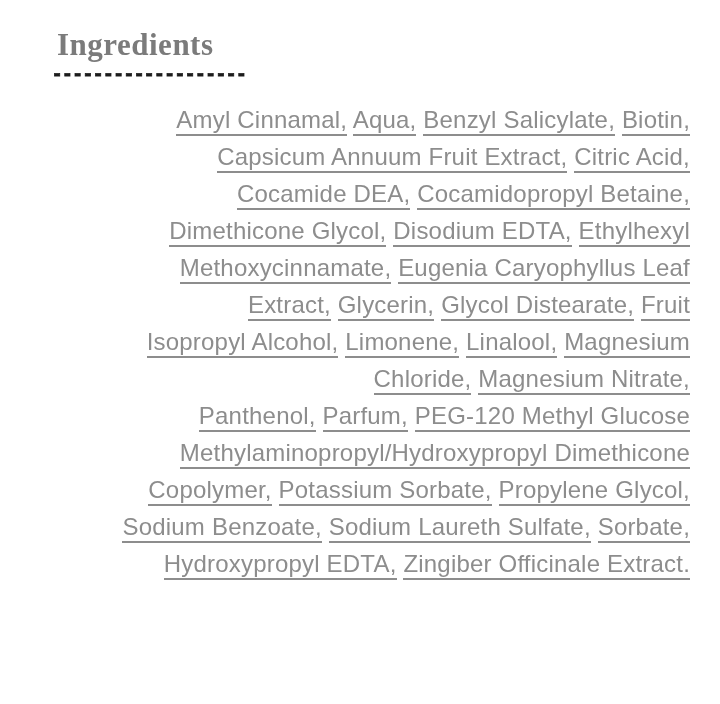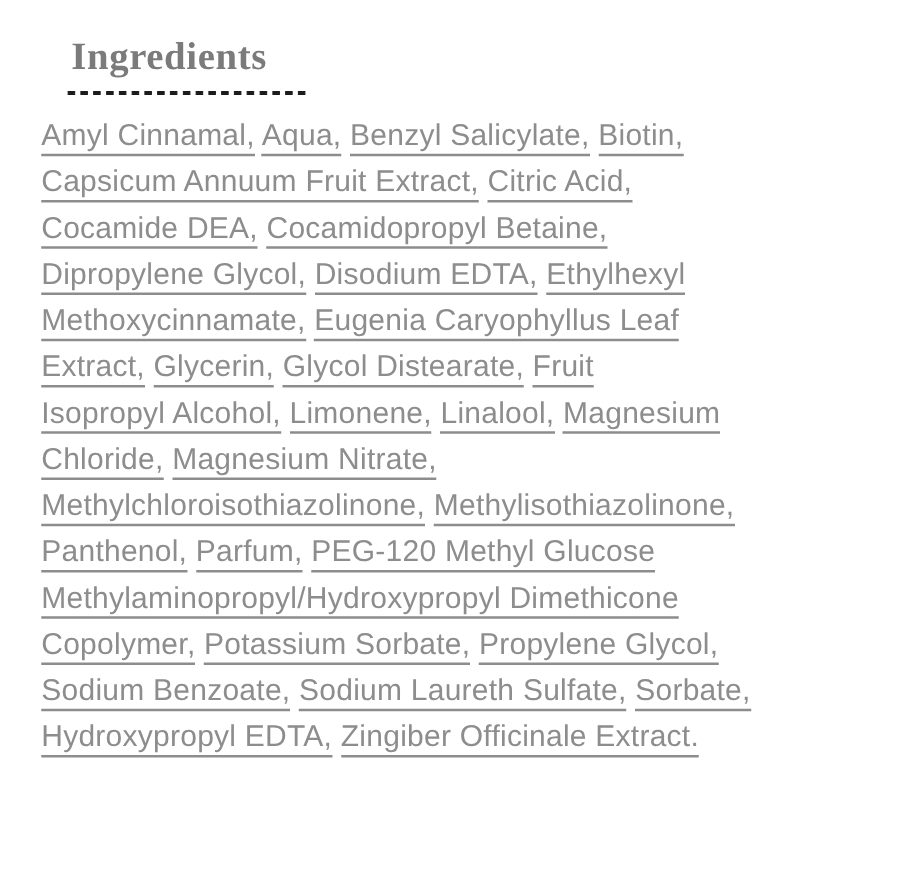--- a/index.html
+++ b/index.html
@@ -33,22 +33,23 @@
     font-family: "DejaVu Sans Mono", monospace;
     font-weight: 700;
     font-size: 17px;
     line-height: 18px;
     letter-spacing: 0px;
     color: var(--divider, #1c1c1c);
     -webkit-text-stroke: 0.8px var(--divider, #1c1c1c);
     white-space: nowrap;
   }
   .ingredients {
-    margin-top: 7px;
+    margin-top: 18px;
     color: var(--body-text, #8d8d8d);
+    text-align: right;
   }
   .line {
     height: 37px;
     line-height: 37px;
     font-size: 24px;
     letter-spacing: 0.2px;
     white-space: nowrap;
   }
   .chunk {
     border-bottom: 2px solid currentColor;
@@ -58,25 +59,24 @@
 </head>
 <body>
 
 <div class="page">
   <h1 class="page-title">Ingredients</h1>
   <div class="dashed-divider">-------------------</div>
   <div class="ingredients" id="ingredients-lines">
       <div class="line"><span class="chunk">Amyl Cinnamal,</span> <span class="chunk">Aqua,</span> <span class="chunk">Benzyl Salicylate,</span> <span class="chunk">Biotin,</span></div>
       <div class="line"><span class="chunk">Capsicum Annuum Fruit Extract,</span> <span class="chunk">Citric Acid,</span></div>
       <div class="line"><span class="chunk">Cocamide DEA,</span> <span class="chunk">Cocamidopropyl Betaine,</span></div>
-      <div class="line"><span class="chunk">Dipropylene Glycol,</span> <span class="chunk">Disodium EDTA,</span> <span class="chunk">Ethylhexyl</span></div>
+      <div class="line"><span class="chunk">Dimethicone Glycol,</span> <span class="chunk">Disodium EDTA,</span> <span class="chunk">Ethylhexyl</span></div>
       <div class="line"><span class="chunk">Methoxycinnamate,</span> <span class="chunk">Eugenia Caryophyllus Leaf</span></div>
       <div class="line"><span class="chunk">Extract,</span> <span class="chunk">Glycerin,</span> <span class="chunk">Glycol Distearate,</span> <span class="chunk">Fruit</span></div>
       <div class="line"><span class="chunk">Isopropyl Alcohol,</span> <span class="chunk">Limonene,</span> <span class="chunk">Linalool,</span> <span class="chunk">Magnesium</span></div>
       <div class="line"><span class="chunk">Chloride,</span> <span class="chunk">Magnesium Nitrate,</span></div>
-      <div class="line"><span class="chunk">Methylchloroisothiazolinone,</span> <span class="chunk">Methylisothiazolinone,</span></div>
       <div class="line"><span class="chunk">Panthenol,</span> <span class="chunk">Parfum,</span> <span class="chunk">PEG-120 Methyl Glucose</span></div>
       <div class="line"><span class="chunk">Methylaminopropyl/Hydroxypropyl Dimethicone</span></div>
       <div class="line"><span class="chunk">Copolymer,</span> <span class="chunk">Potassium Sorbate,</span> <span class="chunk">Propylene Glycol,</span></div>
       <div class="line"><span class="chunk">Sodium Benzoate,</span> <span class="chunk">Sodium Laureth Sulfate,</span> <span class="chunk">Sorbate,</span></div>
       <div class="line"><span class="chunk">Hydroxypropyl EDTA,</span> <span class="chunk">Zingiber Officinale Extract.</span></div>
     </div>
 </div>
 
 </body></html>

